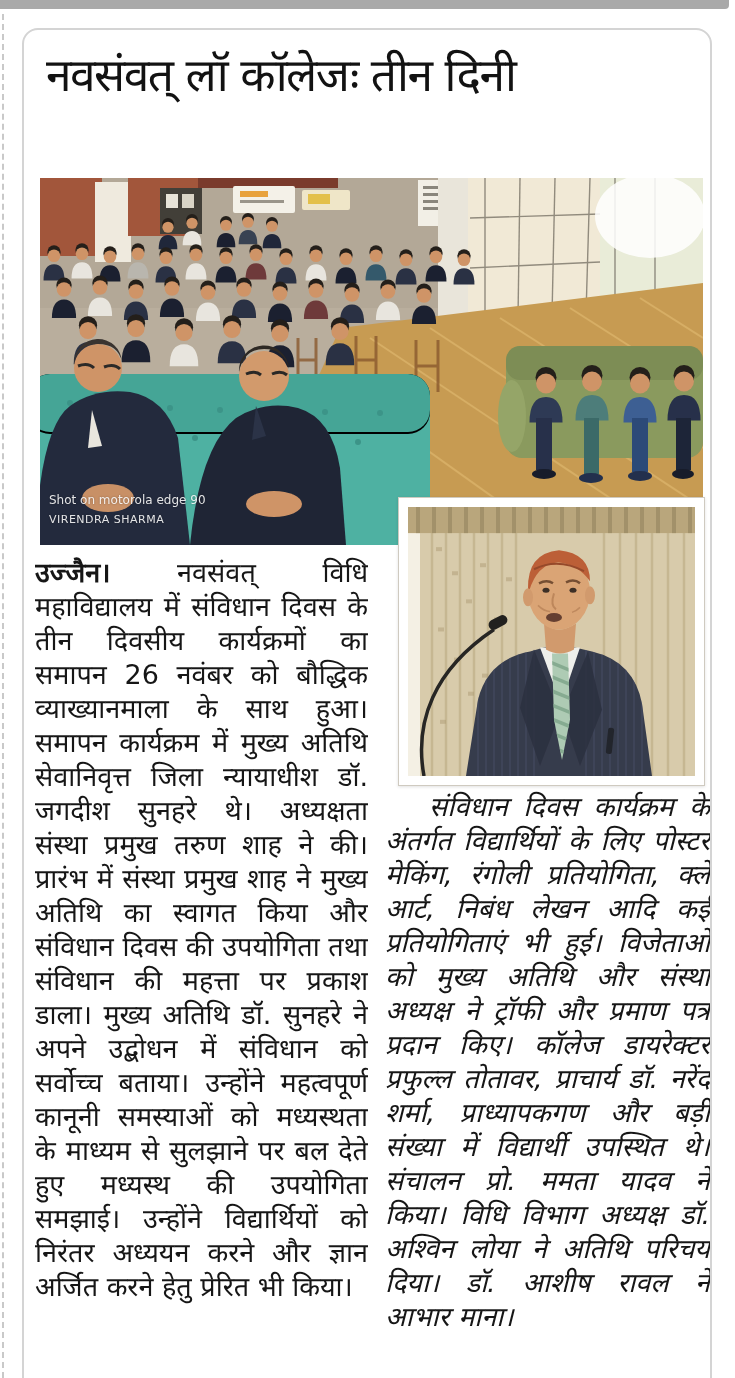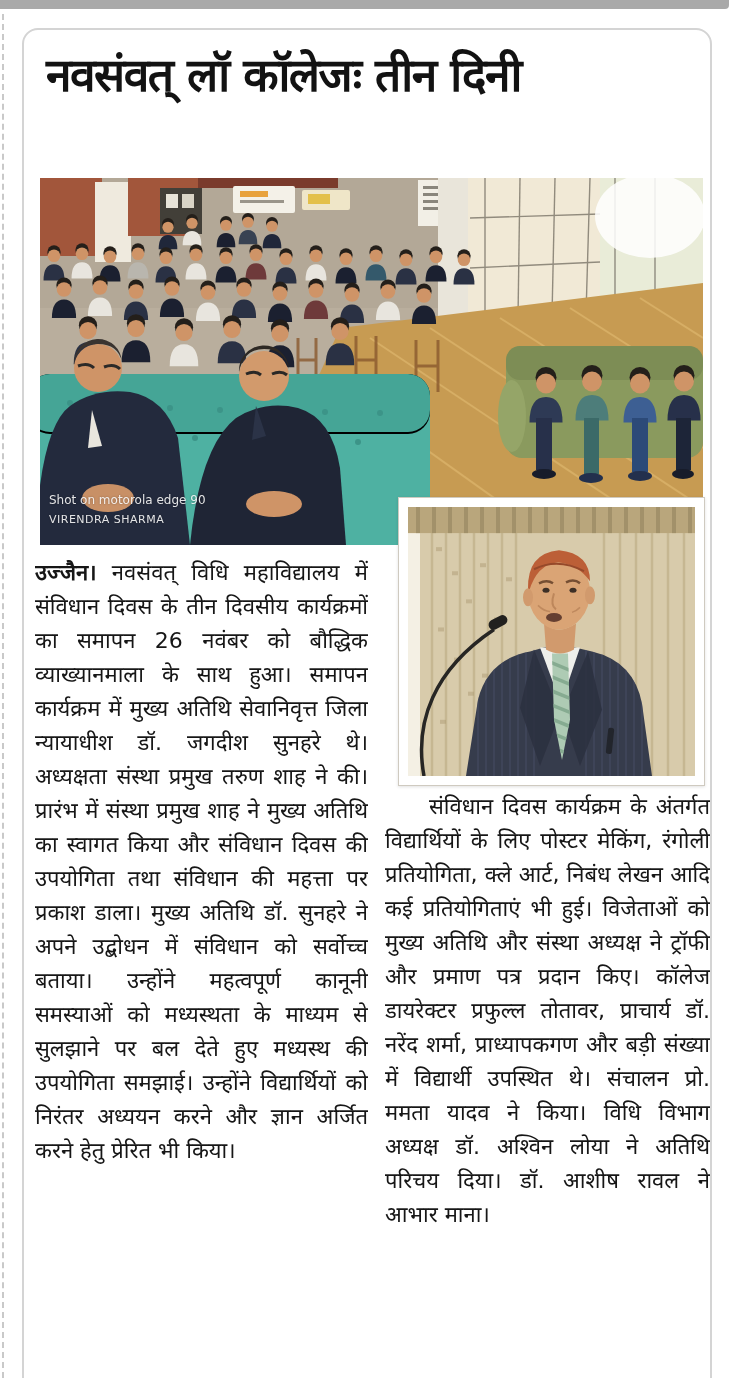--- a/index.html
+++ b/index.html
@@ -9,40 +9,40 @@
 
   .top-bar { position:absolute; left:0; top:0; width:729px; height:9px;
              background:#a9a9a9; border-radius:0 0 4px 0; }
   .left-dashed-rule { position:absolute; left:2px; top:14px; height:1364px; width:0;
              border-left:2px dashed #c9c9c9; }
 
   .clip-border { position:absolute; left:22px; top:28px; width:690px; height:1380px;
              border:2px solid #d4d4d4; border-radius:16px; }
 
   .headline { position:absolute; left:46px; top:42px; width:660px;
-             font-weight:bold; font-size:46px; line-height:66px; letter-spacing:-1.5px;
+             font-weight:normal; font-size:46px; line-height:66px; letter-spacing:-1.5px;
              color:#121212; white-space:nowrap; }
 
   .audience-photo { position:absolute; left:40px; top:178px; width:663px; height:367px;
              overflow:hidden; background:#b9ae9d; }
   .audience-photo svg { display:block; width:100%; height:100%; }
   .watermark { position:absolute; left:9px; color:rgba(255,255,255,0.88);
              text-shadow:0 0 2px rgba(0,0,0,0.35); }
   .watermark.l1 { bottom:38px; font-size:12px; }
   .watermark.l2 { bottom:19px; font-size:11px; letter-spacing:0.5px; }
 
   .speaker-frame { position:absolute; left:398px; top:497px; width:307px; height:289px;
              background:#ffffff; border:1px solid #cfcac0; padding:9px;
              box-shadow:0 1px 3px rgba(0,0,0,0.12); }
   .speaker-frame svg { display:block; width:100%; height:100%; }
 
-  .body-col { position:absolute; color:#161616; font-size:22px; line-height:34px;
+  .body-col { position:absolute; color:#161616; font-size:27px; line-height:34px;
              text-align:justify; overflow:hidden; }
   .col-left  { left:35px;  top:556px; width:333px; height:812px; }
-  .col-right { left:385px; top:790px; width:325px; height:580px; }
+  .col-right { left:385px; top:790px; width:325px; height:580px;font-style:italic; }
   .col-right p { text-indent:44px; }
   .dateline { font-weight:bold; }
 </style>
 </head>
 <body>
 
 <div class="page">
 
   <div class="top-bar"></div>
   <div class="left-dashed-rule"></div>

